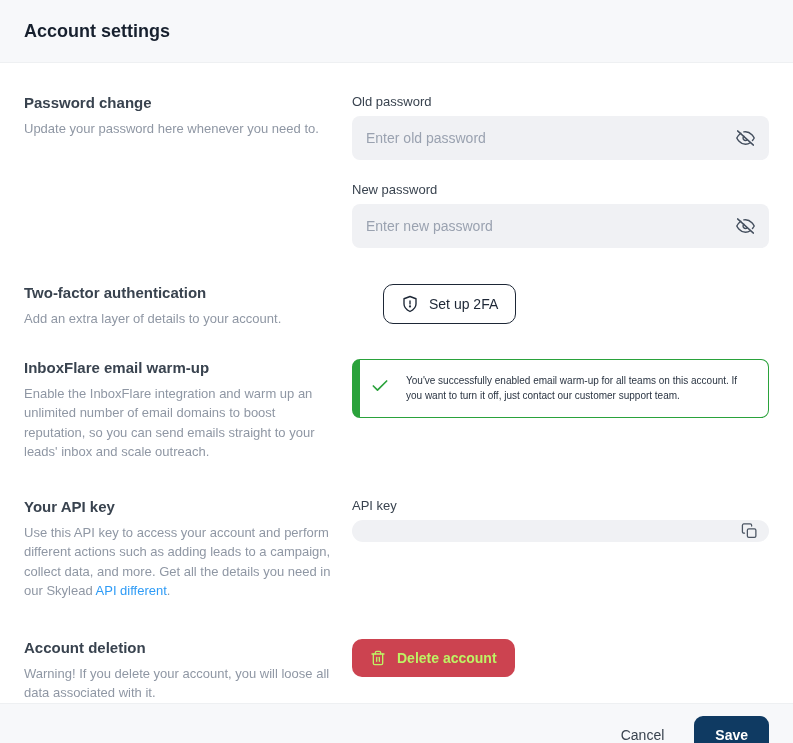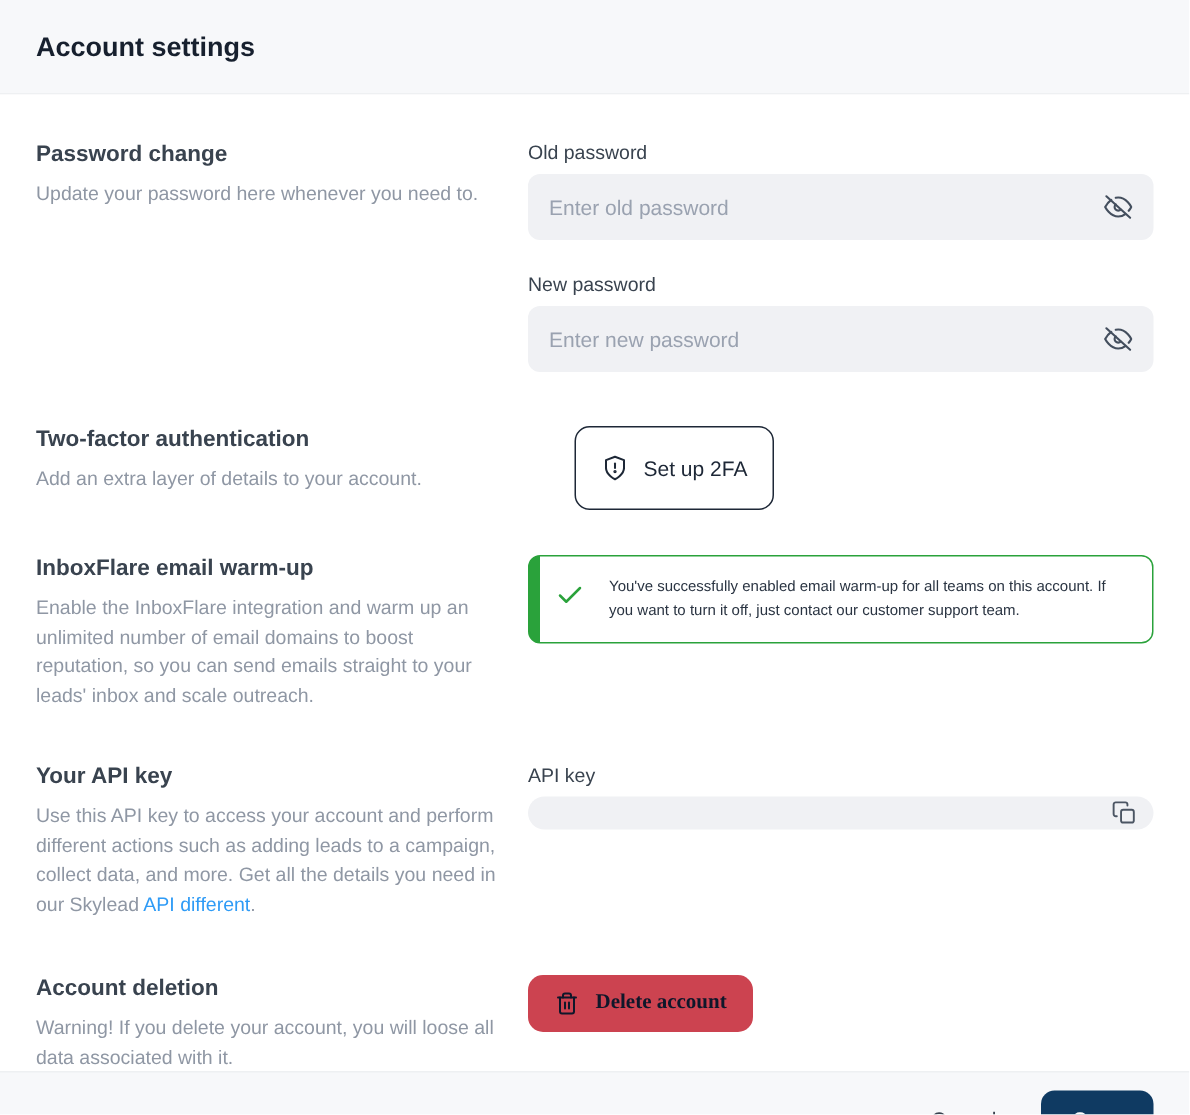--- a/index.html
+++ b/index.html
@@ -44,21 +44,21 @@
   .icon-btn {
     position: absolute; right: 12px; top: 50%; transform: translateY(-50%);
     background: none; border: none; padding: 2px; margin: 0; cursor: pointer;
     display: flex; align-items: center; color: #444f5e;
   }
 
   
   .btn-2fa {
     display: inline-flex; align-items: center; gap: 10px;
     background: #fff; border: 1.5px solid #1d2736; border-radius: 10px;
-    height: 56px; padding: 0 17px; font-size: 14px; color: #1d2736;
+    height: 40px; padding: 0 17px; font-size: 14px; color: #1d2736;
     font-family: inherit; cursor: pointer;
   }
 
   
   .success-box {
     display: flex; gap: 16px; background: #fff;
     border: 1px solid #2aa23b; border-left: 8px solid #2aa23b; border-radius: 8px;
     padding: 13px 18px 13px 10px;
   }
   .success-box .check { flex: none; color: #2aa23b; margin-top: 3px; }
@@ -70,22 +70,22 @@
     width: 100%; height: 22px; background: #f0f1f4; border: none; border-radius: 11px;
     padding: 0 36px 0 12px; font-size: 12px; color: #39434f; font-family: inherit; outline: none;
   }
   .api-wrap { position: relative; margin-top: 7px; }
   .copy-btn { right: 9px; color: #4b5563; }
 
   
   .btn-delete {
     display: inline-flex; align-items: center; gap: 11px;
     background: #cc4350; border: none; border-radius: 10px;
-    height: 38px; padding: 0 18px; color: #0f172a; font-size: 14px; font-weight: 700;
-    font-family: Liberation Serif, serif; cursor: pointer;
+    height: 38px; padding: 0 18px; color: #bef264; font-size: 14px; font-weight: 700;
+    font-family: Liberation Sans, sans-serif; cursor: pointer;
   }
 
   
   .footer {
     flex: none; height: 63px; background: #f7f8fa; border-top: 1px solid #eef0f2;
     display: flex; align-items: center; justify-content: flex-end; gap: 28px; padding: 0 24px;
   }
   .btn-cancel {
     background: none; border: none; font-size: 14px; color: #39434f;
     font-family: inherit; cursor: pointer; padding: 6px 2px;

